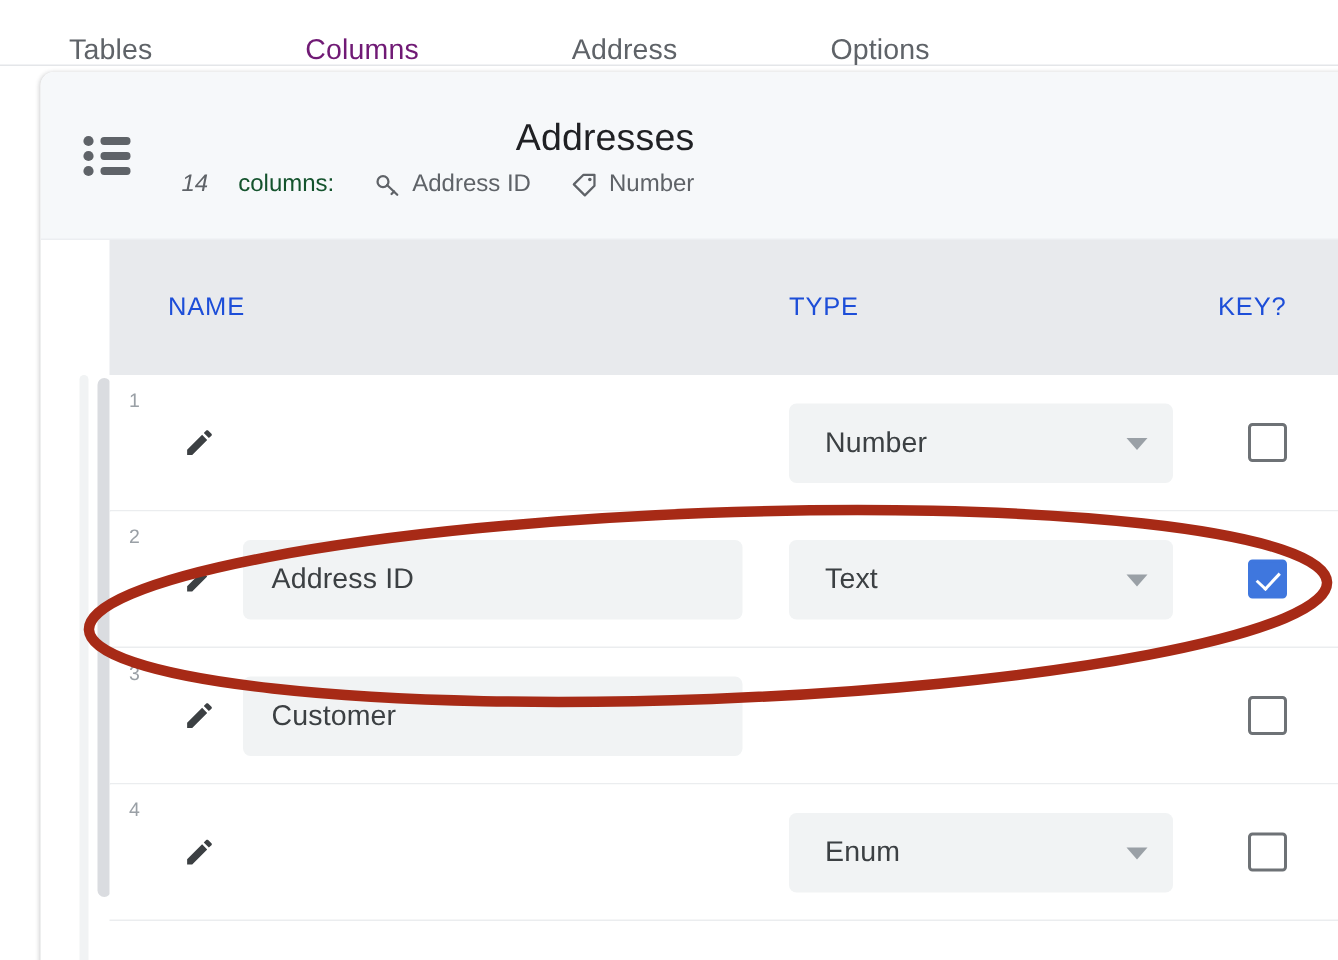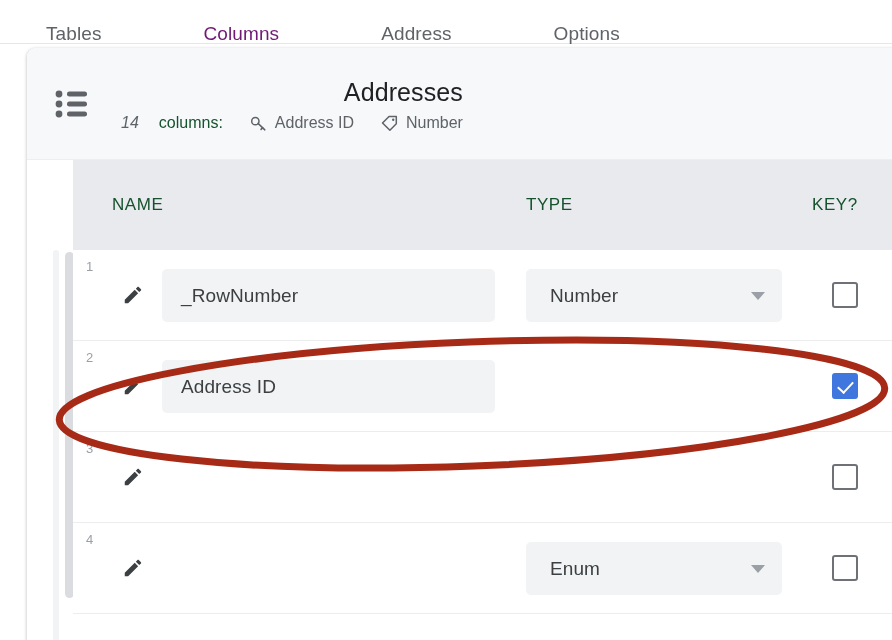--- a/index.html
+++ b/index.html
@@ -144,21 +144,21 @@
   .thead {
     position: relative;
     margin-left: 46px;
     height: 90px;
     background: #e8eaed;
     display: flex;
     align-items: center;
   }
   .th {
     font-size: 17px;
-    color: #14532d;
+    color: #1d4ed8;
     letter-spacing: .55px;
   }
   .th-name { position: absolute; left: 39px; }
   .th-type { position: absolute; left: 453px; }
   .th-key  { position: absolute; left: 739px; }
 
   
   .scroll-rail {
     position: absolute;
     left: 26px;
@@ -362,50 +362,54 @@
 
       <div class="rows">
 
         <div class="row">
           <span class="row-num">1</span>
           <span class="pencil">
             <svg width="22" height="22" viewBox="0 0 24 24" fill="#3c4043" xmlns="http://www.w3.org/2000/svg">
               <path d="M3 17.3 V21 h3.7 L17.6 10.1 l-3.7-3.7 L3 17.3 Z M20.7 7.1 c.4-.4.4-1 0-1.4 l-2.4-2.4 c-.4-.4-1-.4-1.4 0 l-1.8 1.8 3.7 3.7 1.9-1.7 Z"></path>
             </svg>
           </span>
-          <div class="field field-name">
-            <span class="field-val">_RowNumber</span>
-          </div>
           <div class="field field-type">
             <span class="field-val">Number</span>
             <span class="caret"></span>
           </div>
           <div class="checkbox"></div>
         </div>
 
         <div class="row">
           <span class="row-num">2</span>
           <span class="pencil">
             <svg width="22" height="22" viewBox="0 0 24 24" fill="#3c4043" xmlns="http://www.w3.org/2000/svg">
               <path d="M3 17.3 V21 h3.7 L17.6 10.1 l-3.7-3.7 L3 17.3 Z M20.7 7.1 c.4-.4.4-1 0-1.4 l-2.4-2.4 c-.4-.4-1-.4-1.4 0 l-1.8 1.8 3.7 3.7 1.9-1.7 Z"></path>
             </svg>
           </span>
           <div class="field field-name">
             <span class="field-val">Address ID</span>
           </div>
+          <div class="field field-type">
+            <span class="field-val">Text</span>
+            <span class="caret"></span>
+          </div>
           <div class="checkbox checked"></div>
         </div>
 
         <div class="row">
           <span class="row-num">3</span>
           <span class="pencil">
             <svg width="22" height="22" viewBox="0 0 24 24" fill="#3c4043" xmlns="http://www.w3.org/2000/svg">
               <path d="M3 17.3 V21 h3.7 L17.6 10.1 l-3.7-3.7 L3 17.3 Z M20.7 7.1 c.4-.4.4-1 0-1.4 l-2.4-2.4 c-.4-.4-1-.4-1.4 0 l-1.8 1.8 3.7 3.7 1.9-1.7 Z"></path>
             </svg>
           </span>
+          <div class="field field-name">
+            <span class="field-val">Customer</span>
+          </div>
           <div class="checkbox"></div>
         </div>
 
         <div class="row">
           <span class="row-num">4</span>
           <span class="pencil">
             <svg width="22" height="22" viewBox="0 0 24 24" fill="#3c4043" xmlns="http://www.w3.org/2000/svg">
               <path d="M3 17.3 V21 h3.7 L17.6 10.1 l-3.7-3.7 L3 17.3 Z M20.7 7.1 c.4-.4.4-1 0-1.4 l-2.4-2.4 c-.4-.4-1-.4-1.4 0 l-1.8 1.8 3.7 3.7 1.9-1.7 Z"></path>
             </svg>
           </span>

